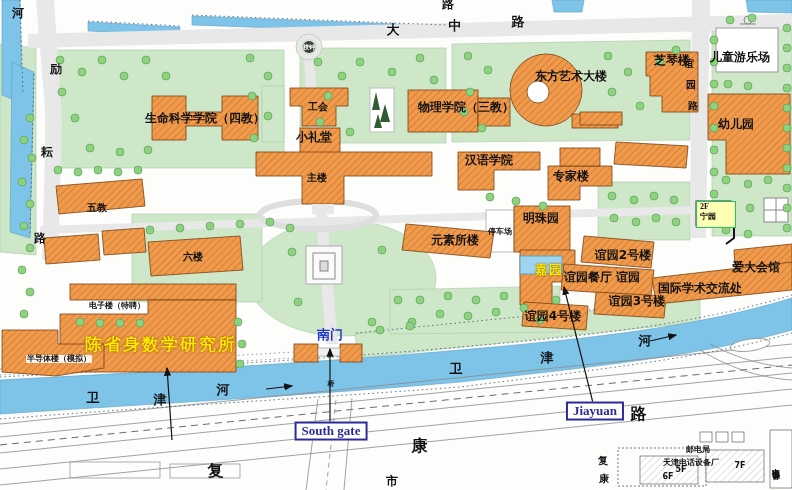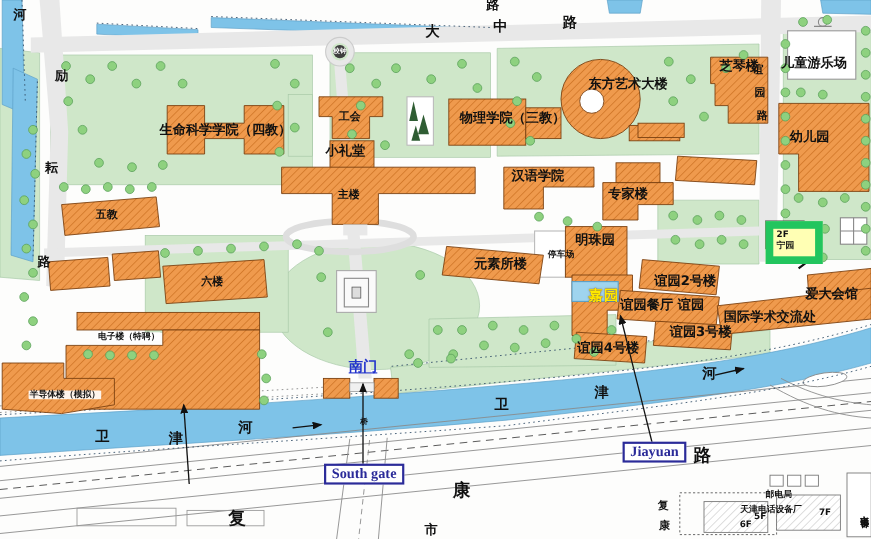--- a/index.html
+++ b/index.html
@@ -1,34 +1,34 @@
 <!DOCTYPE html>
 <html><head>
 <meta charset="utf-8">
 <style>
   html,body{margin:0;padding:0;background:#fff;}
   #map{position:relative;width:792px;height:490px;overflow:hidden;background:#fdfdfc;
        font-family:"DejaVu Sans",sans-serif;}
   #base{position:absolute;left:0;top:0;}
   .lbl{position:absolute;transform:translate(-50%,-50%);font-weight:bold;color:#111;
        white-space:nowrap;font-size:12px;line-height:1;}
-  .sz8{font-size:8px;margin-left:10px;}.sz10{font-size:10px;}.sz12{font-size:12px;}
+  .sz8{font-size:8px;}.sz10{font-size:10px;}.sz12{font-size:12px;}
   .road{font-size:13px;}.big{font-size:16px;letter-spacing:1px;}
   .chip{background:rgba(255,255,255,.9);padding:0 1px;border-radius:1px;font-size:8px;text-align:right;}
   .yellow{color:#ffe800;text-shadow:0 0 2px rgba(110,50,0,.55),0 0 1px rgba(110,50,0,.8);}
   .chern-cn{font-size:17px;letter-spacing:2px;}
   .jy-cn{font-size:13px;letter-spacing:1px;}
-  .bluetxt{color:#2233cc;font-size:13px;text-decoration:underline;}
+  .bluetxt{color:#2233cc;font-size:13px;}
   .blue-box{position:absolute;transform:translate(-50%,-50%);background:#fff;
        border:2px solid #2b2b99;color:#2b2b99;font-family:"Liberation Serif",serif;
        font-weight:bold;font-size:13px;line-height:1.15;padding:0 5px;white-space:nowrap;}
   .vert{writing-mode:vertical-rl;text-orientation:upright;letter-spacing:1px;}
   .ny-box{position:absolute;left:696px;top:201px;width:35px;height:25px;background:#ffffb4;
-       border:7px solid #22c55e;font-weight:bold;color:#111;font-size:8px;line-height:1.3;
-       padding-left:3px;}
+       border:1px solid #22c55e;font-weight:bold;color:#111;font-size:8px;line-height:1.3;
+       padding-left:3px;font-family:Liberation Serif, serif;}
   .bell{color:#fff;font-size:6px;letter-spacing:0;}
 </style>
 </head>
 <body>
 
 <div id="map">
 
 <svg id="base" width="792" height="490" viewBox="0 0 792 490">
   <defs>
     <pattern id="hb" patternUnits="userSpaceOnUse" width="5" height="5" patternTransform="rotate(45)">
@@ -312,21 +312,21 @@
 </svg>
 
 <div class="lbl" style="left:205px;top:118px">生命科学学院（四教）</div>
 <div class="lbl sz10" style="left:318px;top:107px">工会</div>
 <div class="lbl" style="left:314px;top:137px">小礼堂</div>
 <div class="lbl" style="left:466px;top:107px">物理学院（三教）</div>
 <div class="lbl" style="left:571px;top:76px">东方艺术大楼</div>
 <div class="lbl" style="left:672px;top:60px">芝琴楼</div>
 <div class="lbl" style="left:740px;top:57px">儿童游乐场</div>
 <div class="lbl" style="left:736px;top:124px">幼儿园</div>
-<div class="lbl sz10" style="left:97px;top:196px">五教</div>
+<div class="lbl sz10" style="left:97px;top:208px">五教</div>
 <div class="lbl sz10" style="left:317px;top:178px">主楼</div>
 <div class="lbl" style="left:489px;top:160px">汉语学院</div>
 <div class="lbl" style="left:571px;top:176px">专家楼</div>
 <div class="lbl sz10" style="left:193px;top:257px">六楼</div>
 <div class="lbl" style="left:455px;top:240px">元素所楼</div>
 <div class="lbl sz8" style="left:500px;top:232px">停车场</div>
 <div class="lbl" style="left:541px;top:218px">明珠园</div>
 <div class="lbl" style="left:623px;top:255px">谊园2号楼</div>
 <div class="lbl" style="left:602px;top:277px">谊园餐厅 谊园</div>
 <div class="lbl" style="left:637px;top:301px">谊园3号楼</div>
@@ -336,20 +336,21 @@
 <div class="lbl chip" style="left:117px;top:306px">电子楼（特聘）</div>
 <div class="lbl chip" style="left:59px;top:359px">半导体楼（模拟）</div>
 <div class="lbl bell" style="left:309px;top:47px">校钟</div>
 <div class="lbl" style="left:331px;top:384px;font-size:7px">桥</div>
 
 <div class="ny-box">
   <div>2F</div>
   <div>宁园</div>
 </div>
 
+<div class="lbl yellow chern-cn" style="left:161px;top:344px">陈省身数学研究所</div>
 <div class="lbl yellow jy-cn" style="left:549px;top:269px">嘉园</div>
 <div class="lbl bluetxt" style="left:330px;top:334px">南门</div>
 
 <div class="blue-box" style="left:331px;top:431px">South gate</div>
 <div class="blue-box" style="left:595px;top:411px">Jiayuan</div>
 
 <div class="lbl road" style="left:393px;top:29px">大</div>
 <div class="lbl road" style="left:455px;top:25px">中</div>
 <div class="lbl road" style="left:518px;top:21px">路</div>
 <div class="lbl sz12" style="left:448px;top:4px">路</div>

